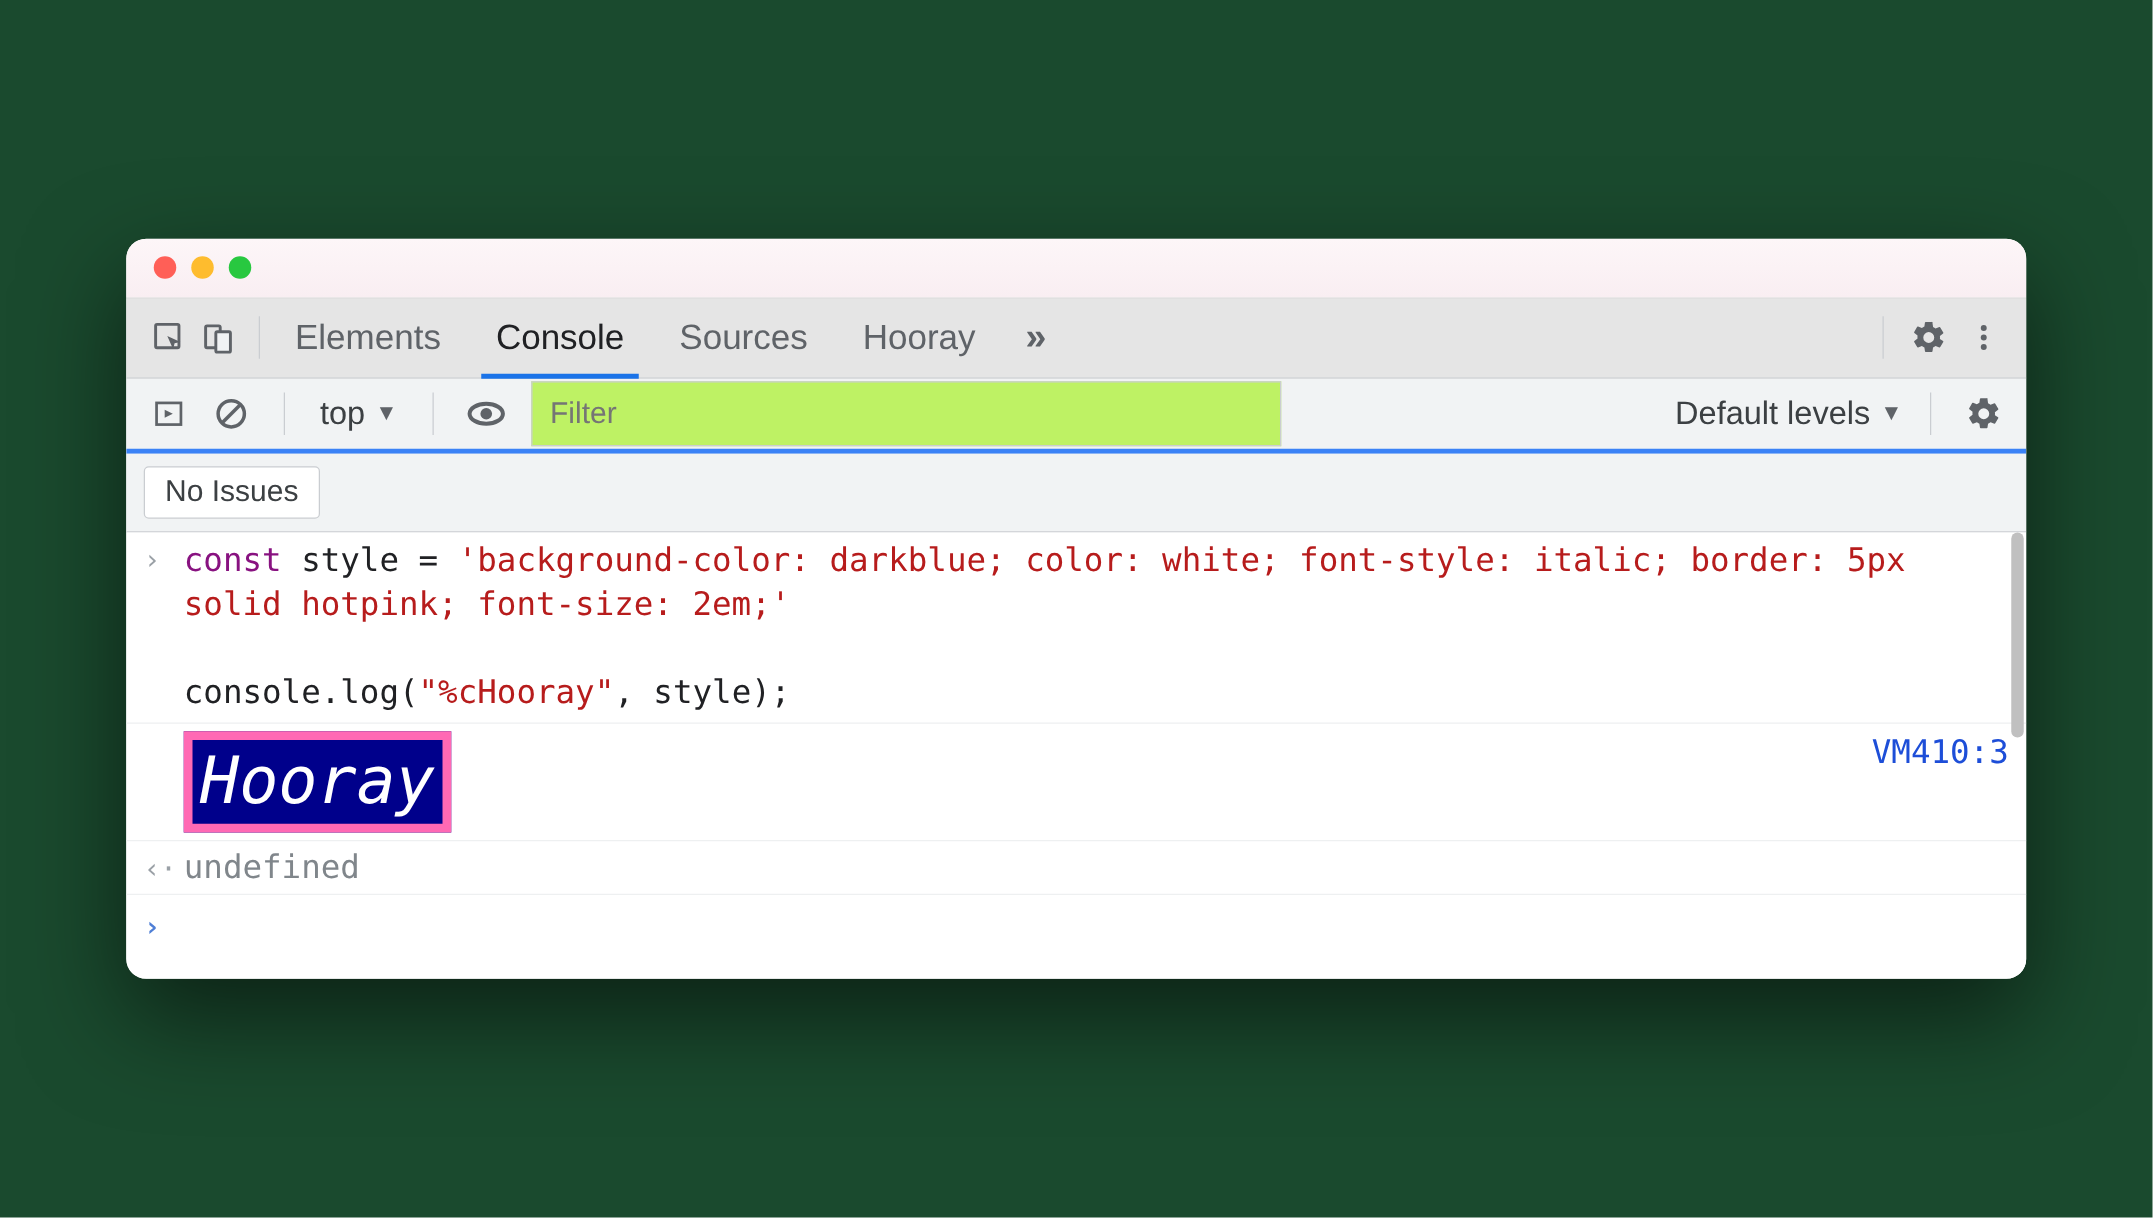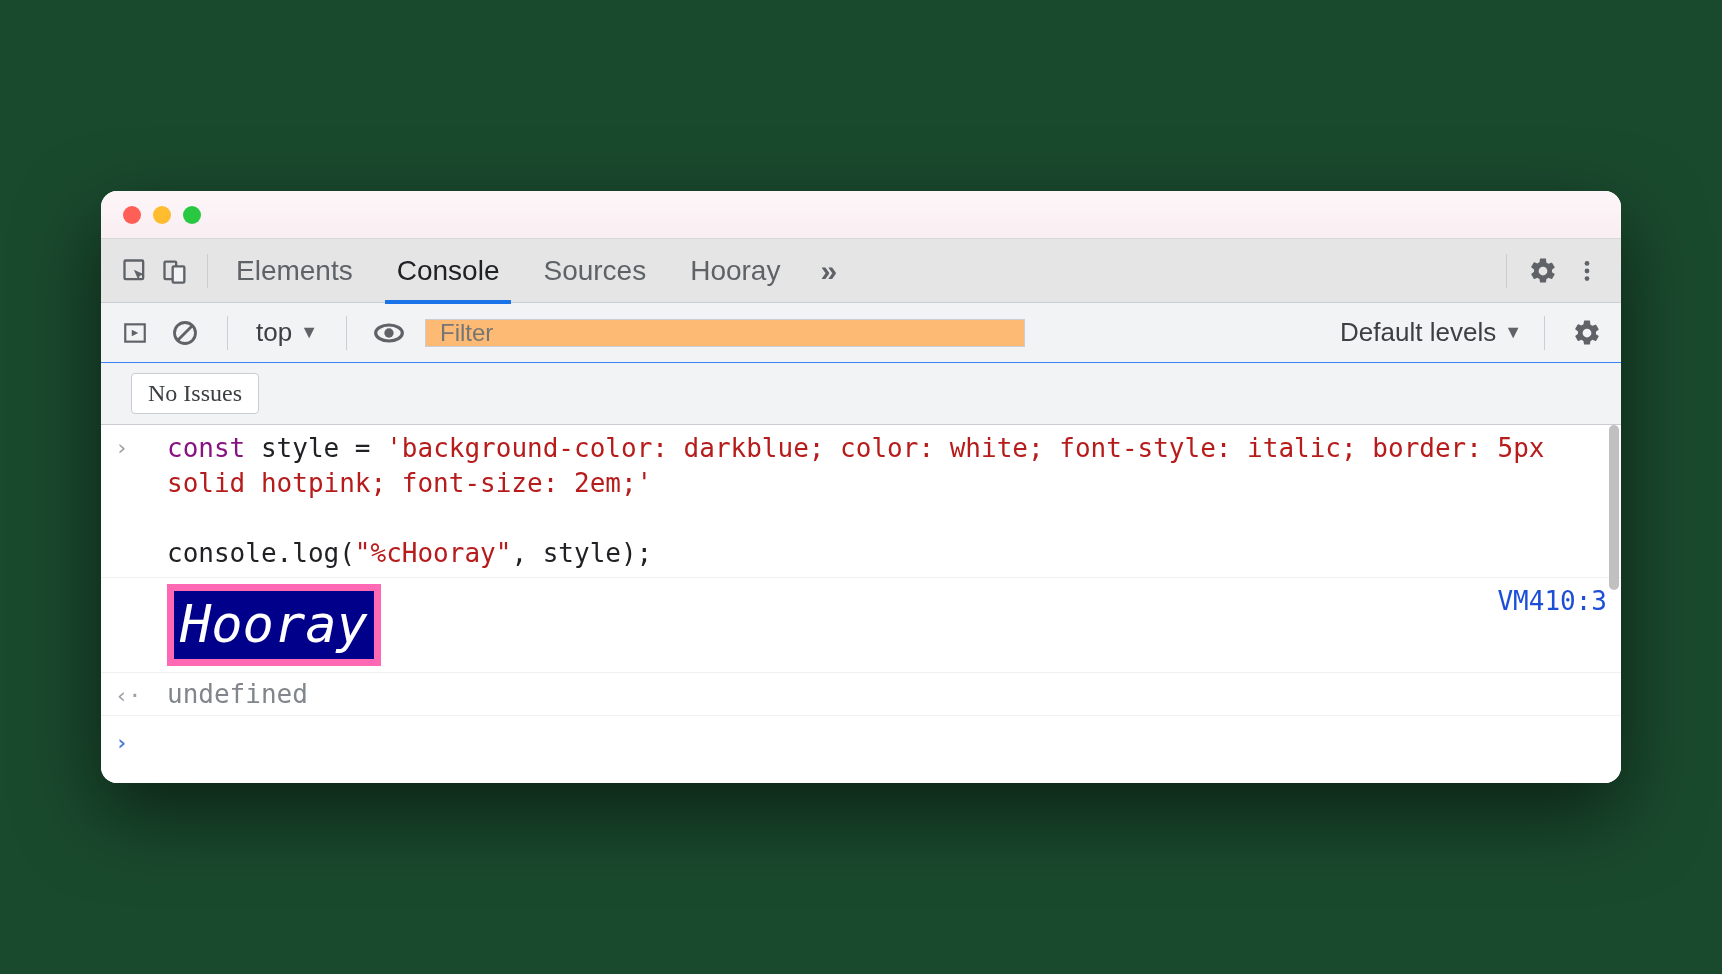--- a/index.html
+++ b/index.html
@@ -77,55 +77,54 @@
     content: "";
     position: absolute;
     left: -8px; right: -8px; bottom: -3px;
     height: 4px;
     background: #1a73e8;
   }
   .tabbar-right { display: flex; align-items: center; gap: 4px; }
   .subbar {
     height: 60px;
     background: #f1f3f4;
-    border-bottom: 1px solid #3b82f6;
+    border-bottom: 4px solid #3b82f6;
     display: flex;
     align-items: center;
     padding: 0 14px;
     gap: 10px;
   }
   .context-sel {
     display: flex; align-items: center; gap: 8px;
     font-size: 26px; color: #3c4043;
     padding: 0 6px;
     cursor: pointer;
   }
   .filter-input {
     flex: 1;
     max-width: 600px;
-    height: 28px;
+    height: 52px;
     border: 1px solid #cacdd1;
-    background: #fdba74;
+    background: #bef264;
     font-size: 24px;
     padding: 0 14px;
     color: #5f6368;
     outline: none;
     margin-left: 6px;
   }
   .levels {
     font-size: 26px; color: #3c4043;
     display: flex; align-items: center; gap: 8px;
     margin-left: auto;
     cursor: pointer;
   }
   .issuebar {
     background: #f1f3f4;
     border-bottom: 1px solid #cacdd1;
-    padding: 10px 30px;
-    font-family: Liberation Serif, serif;
+    padding: 10px 14px;
   }
   .issue-btn {
     display: inline-block;
     background: #fff;
     border: 1px solid #cacdd1;
     border-radius: 4px;
     padding: 6px 16px;
     font-size: 24px;
     color: #3c4043;
     cursor: pointer;
@@ -143,21 +142,21 @@
     align-items: flex-start;
   }
   .gutter {
     width: 32px;
     flex-shrink: 0;
     color: #9aa0a6;
     font-size: 22px;
     padding-top: 4px;
   }
   .gutter.blue { color: #4f7fd6; font-weight: 600; }
-  .content { flex: 1; min-width: 0; margin-left: 20px; }
+  .content { flex: 1; min-width: 0; }
   .code-line { white-space: pre-wrap; line-height: 1.35; color: #202124; }
   .kw { color: #881280; }
   .str { color: #b71c1c; }
   .output-row { align-items: flex-start; }
   .styled-out {
     display: inline-block;
     background: darkblue;
     color: white;
     font-style: italic;
     border: 7px solid hotpink;

